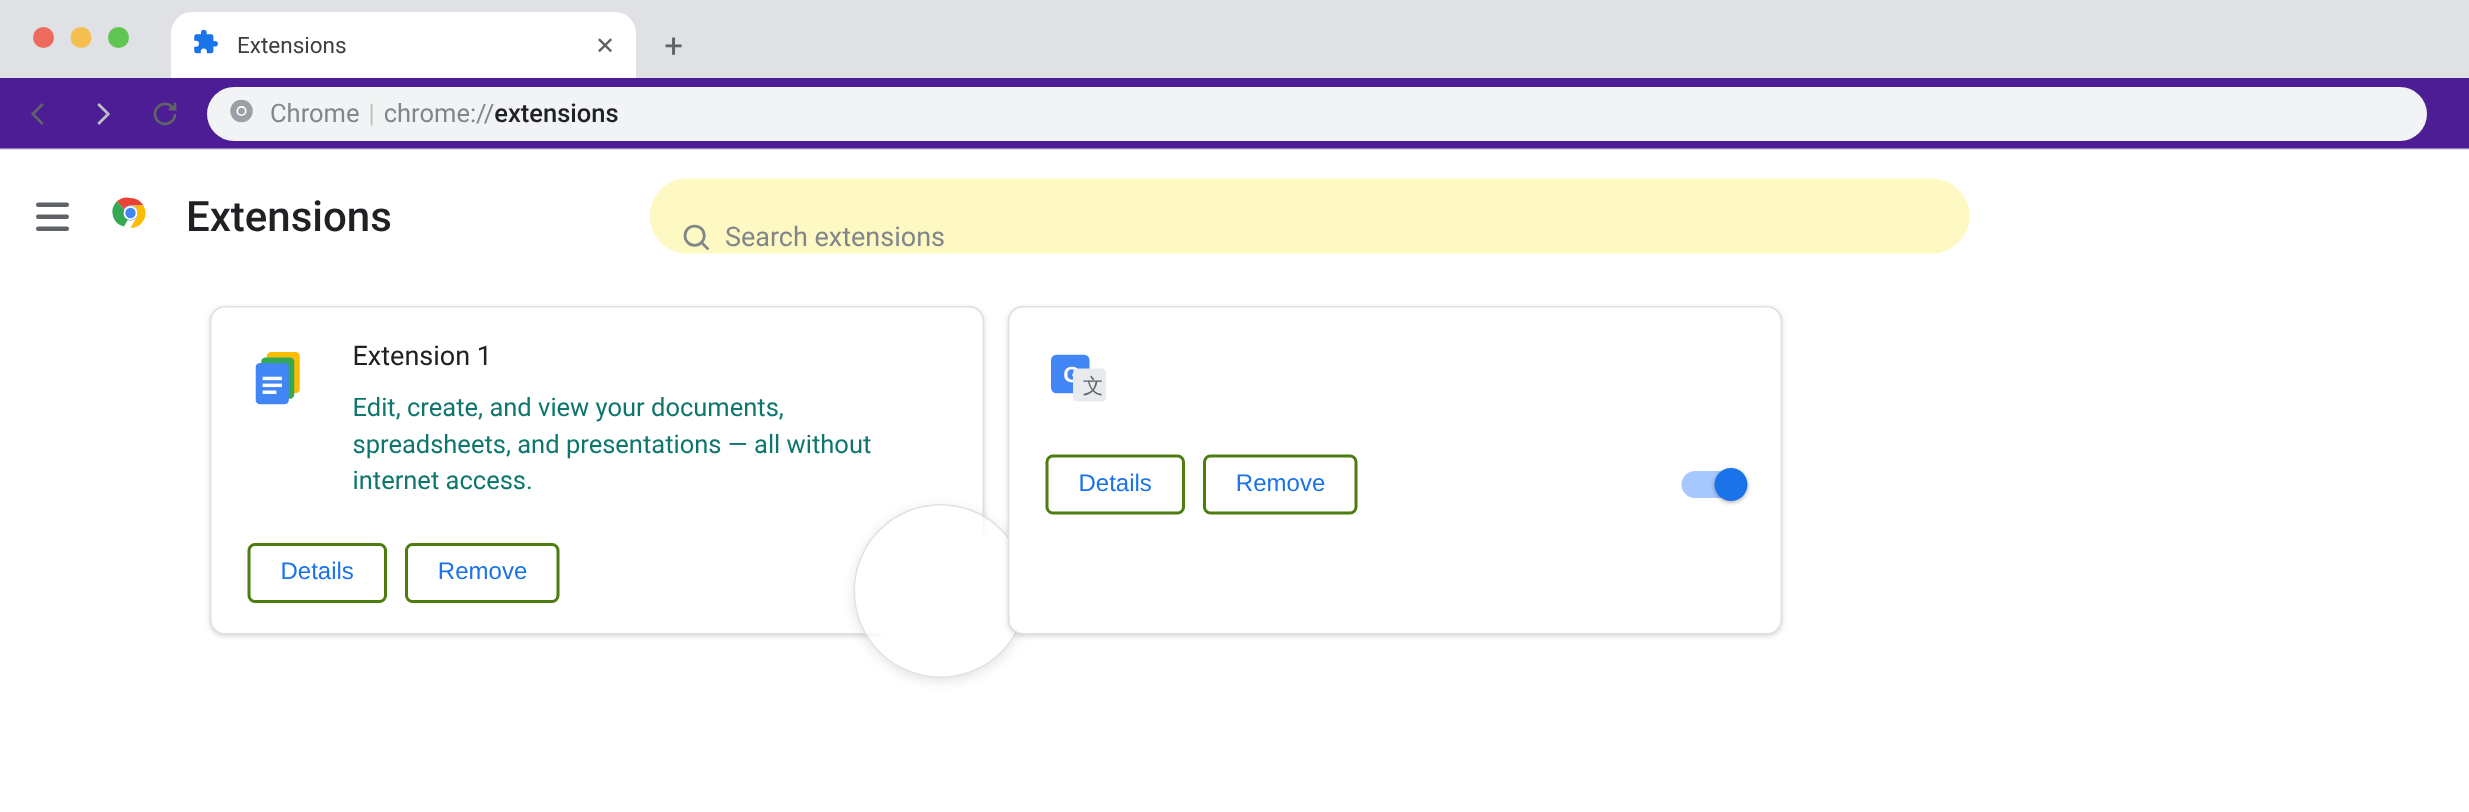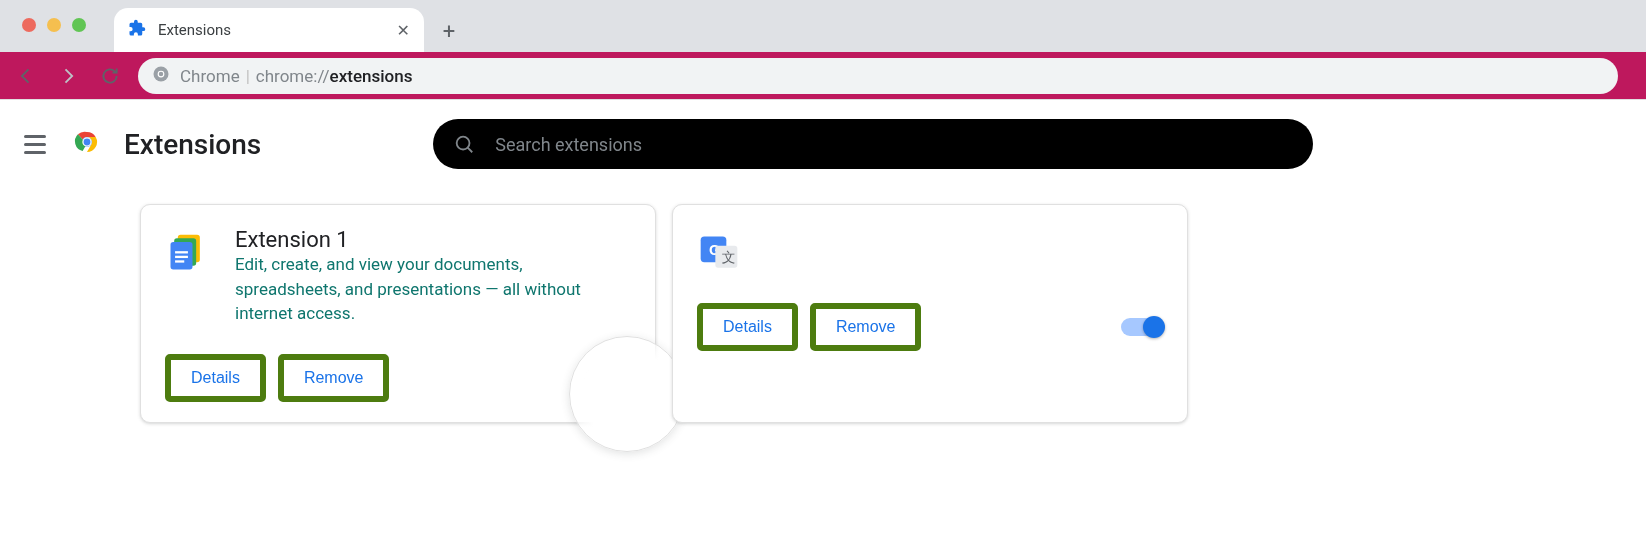--- a/index.html
+++ b/index.html
@@ -56,21 +56,21 @@
   .tab-icon svg { width: 18px; height: 18px; }
   .new-tab {
     width: 34px; height: 34px;
     display: flex; align-items: center; justify-content: center;
     color: #5f6368; font-size: 22px; margin-left: 8px; margin-bottom: 4px;
     border-radius: 50%;
   }
   
   .addr-row {
     height: 48px;
-    background: #be185d;
+    background: #4c1d95;
     border-bottom: 1px solid #e0e0e0;
     display: flex;
     align-items: center;
     padding: 0 12px;
     gap: 14px;
   }
   .nav-btn { width: 28px; height: 28px; display:flex;align-items:center;justify-content:center; color:#5f6368; }
   .nav-btn.disabled { color:#bdc1c6; }
   .nav-btn svg { width: 20px; height: 20px; }
   .omnibox {
@@ -103,26 +103,26 @@
   .chrome-logo { width:30px; height:30px; }
   .search-wrap {
     flex: 1;
     display:flex;
     justify-content:flex-start;
     margin-left: 150px;
   }
   .search-box {
     width: 880px;
     height: 50px;
-    background: #000000;
+    background: #fef9c3;
     border-radius: 26px;
     display:flex;
-    align-items:center;
+    align-items:flex-end;
     padding: 0 20px;
-    gap: 20px;
+    gap: 8px;
   }
   .search-box svg { width:22px; height:22px; color:#80868b; }
   .search-placeholder { font-size:18px; color:#80868b; }
   
   .cards {
     display:flex;
     gap: 16px;
     padding: 16px 0 0 140px;
   }
   .card {
@@ -132,30 +132,30 @@
     border-radius: 10px;
     box-shadow: 0 1px 2px rgba(60,64,67,.1), 0 1px 3px 1px rgba(60,64,67,.08);
     padding: 22px 24px 20px 24px;
     display:flex;
     flex-direction:column;
     position: relative;
   }
   .card-top { display:flex; gap:26px; }
   .ext-icon { width:44px; height:44px; flex:none; margin-top:4px; }
   .card-text { flex:1; }
-  .ext-name { font-size:22px; color:#202124; margin-bottom:0; }
+  .ext-name { font-size:18px; color:#202124; margin-bottom:12px; }
   .ext-desc { font-size:17px; color:#0f766e; line-height:1.45; }
   .card-actions {
     display:flex;
     align-items:center;
     gap: 12px;
     margin-top: 28px;
   }
   .btn {
-    border:6px solid #4d7c0f;
+    border:2px solid #4d7c0f;
     background:#fff;
     color:#1a73e8;
     font-size:16px;
     font-weight:500;
     padding: 9px 20px;
     border-radius:5px;
     cursor:pointer;
   }
   .spacer { flex:1; }
   .toggle {

